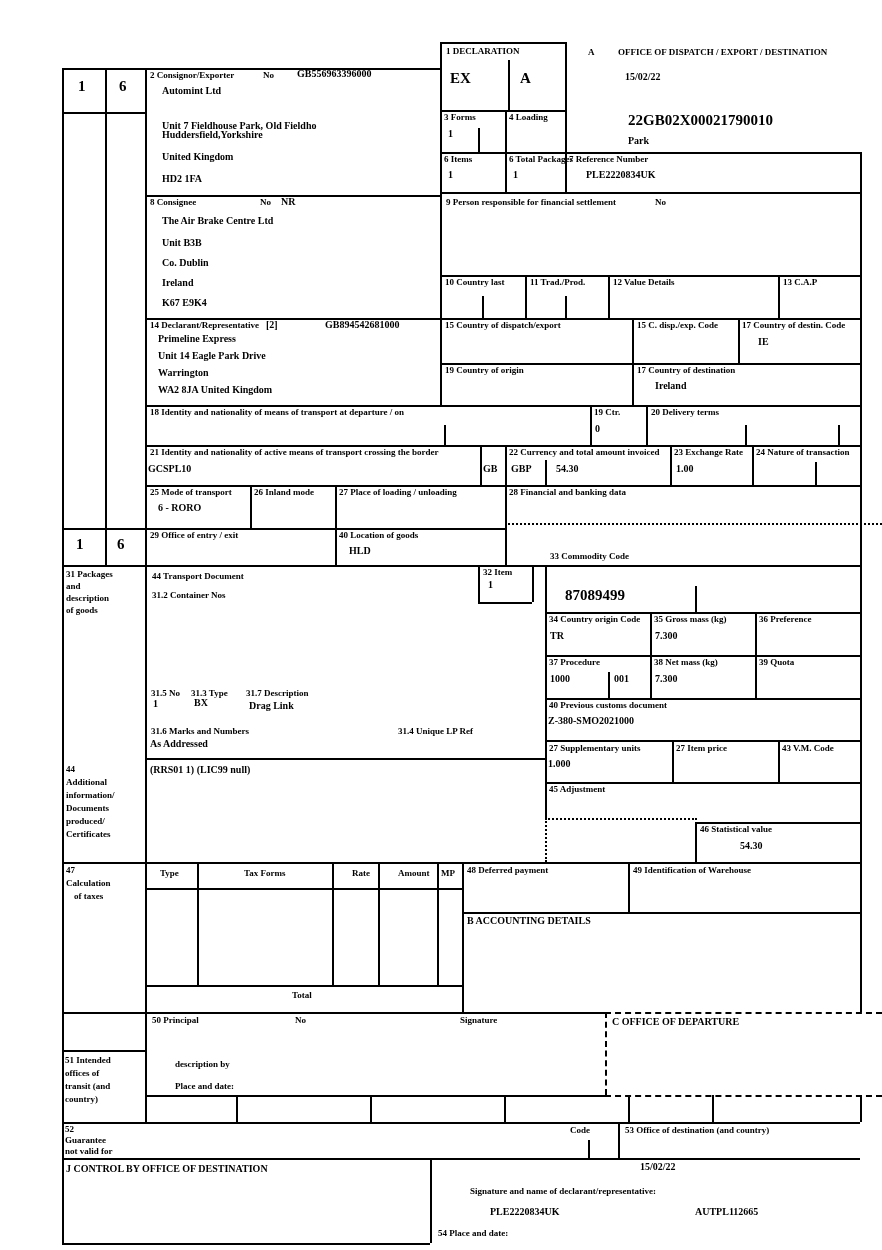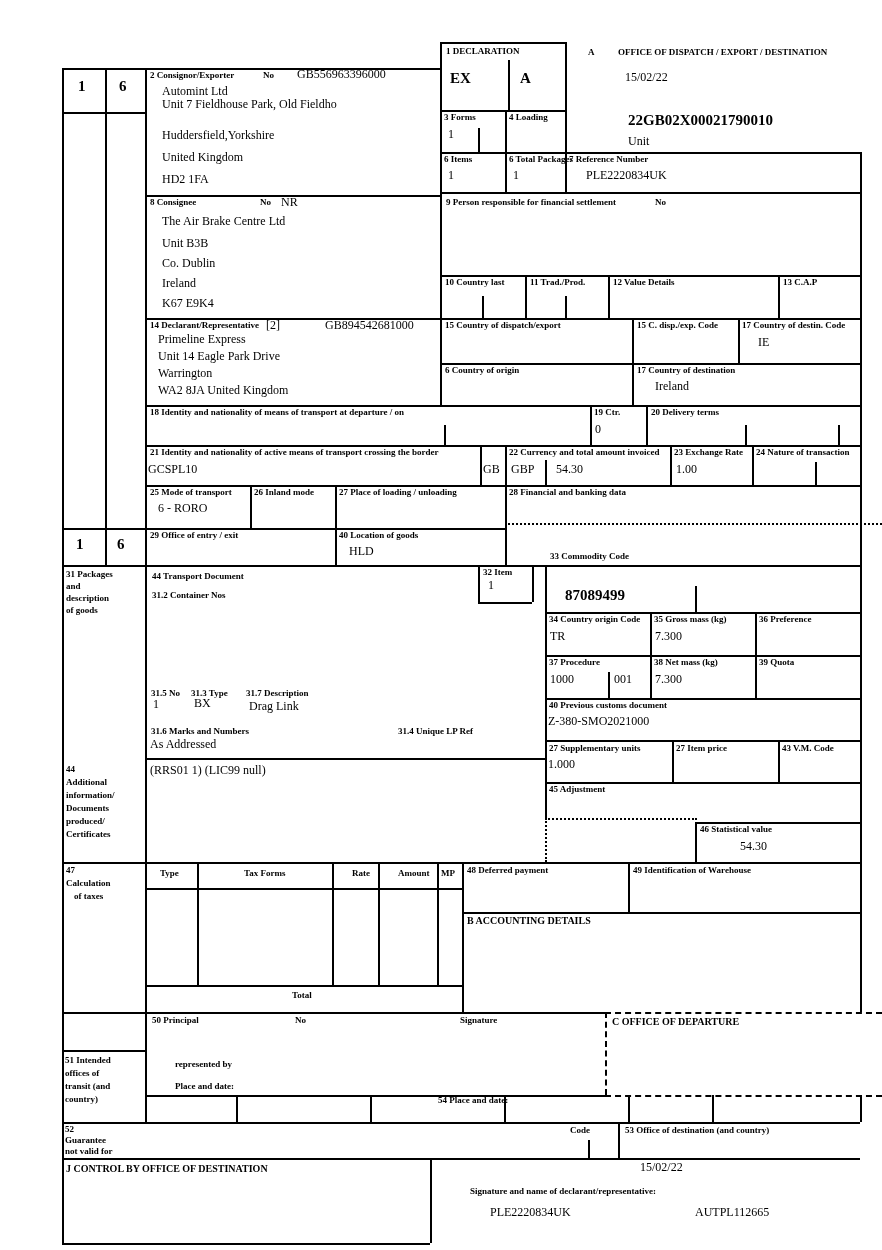--- a/index.html
+++ b/index.html
@@ -1,20 +1,20 @@
 <!DOCTYPE html>
 <html><head>
 <meta charset="utf-8">
 <style>
   html,body{margin:0;padding:0;background:#fff;}
   #sheet{position:relative;width:882px;height:1250px;background:#fff;color:#000;
          font-family:"Liberation Serif",serif;overflow:hidden;}
   .t{position:absolute;white-space:nowrap;line-height:1.1;}
   .lbl{font-size:9px;font-weight:bold;}
-  .val{font-size:12px;font-weight:normal;}
+  .val{font-size:10px;font-weight:bold;}
   .vlg{font-size:15px;font-weight:bold;}
   .sec{font-size:10px;font-weight:bold;}
   .ln{position:absolute;}
 </style>
 </head>
 <body>
 
 <div id="sheet">
 
   <span class="t vlg" style="left:78px;top:78px">1</span>
@@ -23,27 +23,27 @@
   <span class="t vlg" style="left:117px;top:536px">6</span>
 
   <span class="t lbl" style="left:446px;top:47px">1 DECLARATION</span>
   <span class="t vlg" style="left:450px;top:70px">EX</span>
   <span class="t vlg" style="left:520px;top:70px">A</span>
 
   <span class="t lbl" style="left:588px;top:48px">A</span>
   <span class="t lbl" style="left:618px;top:48px">OFFICE OF DISPATCH / EXPORT / DESTINATION</span>
   <span class="t val" style="left:625px;top:71px">15/02/22</span>
   <span class="t vlg" style="left:628px;top:112px">22GB02X00021790010</span>
-  <span class="t val" style="left:628px;top:135px">Unit</span>
+  <span class="t val" style="left:628px;top:135px">Park</span>
 
   <span class="t lbl" style="left:150px;top:71px">2 Consignor/Exporter</span>
   <span class="t lbl" style="left:263px;top:71px">No</span>
   <span class="t val" style="left:297px;top:68px">GB556963396000</span>
   <span class="t val" style="left:162px;top:85px">Automint Ltd</span>
-  <span class="t val" style="left:162px;top:98px">Unit 7 Fieldhouse Park, Old Fieldho</span>
+  <span class="t val" style="left:162px;top:120px">Unit 7 Fieldhouse Park, Old Fieldho</span>
   <span class="t val" style="left:162px;top:129px">Huddersfield,Yorkshire</span>
   <span class="t val" style="left:162px;top:151px">United Kingdom</span>
   <span class="t val" style="left:162px;top:173px">HD2 1FA</span>
 
   <span class="t lbl" style="left:444px;top:113px">3 Forms</span>
   <span class="t val" style="left:448px;top:128px">1</span>
   <span class="t lbl" style="left:509px;top:113px">4 Loading</span>
   <span class="t lbl" style="left:444px;top:155px">6 Items</span>
   <span class="t val" style="left:448px;top:169px">1</span>
   <span class="t lbl" style="left:509px;top:155px">6 Total Packages</span>
@@ -72,21 +72,21 @@
   <span class="t val" style="left:325px;top:319px">GB894542681000</span>
   <span class="t val" style="left:158px;top:333px">Primeline Express</span>
   <span class="t val" style="left:158px;top:350px">Unit 14 Eagle Park Drive</span>
   <span class="t val" style="left:158px;top:367px">Warrington</span>
   <span class="t val" style="left:158px;top:384px">WA2 8JA United Kingdom</span>
 
   <span class="t lbl" style="left:445px;top:321px">15 Country of dispatch/export</span>
   <span class="t lbl" style="left:637px;top:321px">15 C. disp./exp. Code</span>
   <span class="t lbl" style="left:742px;top:321px">17 Country of destin. Code</span>
   <span class="t val" style="left:758px;top:336px">IE</span>
-  <span class="t lbl" style="left:445px;top:366px">6 Country of origin</span>
+  <span class="t lbl" style="left:445px;top:366px">19 Country of origin</span>
   <span class="t lbl" style="left:637px;top:366px">17 Country of destination</span>
   <span class="t val" style="left:655px;top:380px">Ireland</span>
 
   <span class="t lbl" style="left:150px;top:408px">18 Identity and nationality of means of transport at departure / on</span>
   <span class="t lbl" style="left:594px;top:408px">19 Ctr.</span>
   <span class="t val" style="left:595px;top:423px">0</span>
   <span class="t lbl" style="left:651px;top:408px">20 Delivery terms</span>
   <span class="t lbl" style="left:150px;top:448px">21 Identity and nationality of active means of transport crossing the border</span>
   <span class="t val" style="left:148px;top:463px">GCSPL10</span>
   <span class="t val" style="left:483px;top:463px">GB</span>
@@ -168,36 +168,36 @@
   <span class="t lbl" style="left:292px;top:991px">Total</span>
 
   <span class="t lbl" style="left:467px;top:866px">48 Deferred payment</span>
   <span class="t lbl" style="left:633px;top:866px">49 Identification of Warehouse</span>
   <span class="t sec" style="left:467px;top:915px">B ACCOUNTING DETAILS</span>
 
   <span class="t lbl" style="left:152px;top:1016px">50 Principal</span>
   <span class="t lbl" style="left:295px;top:1016px">No</span>
   <span class="t lbl" style="left:460px;top:1016px">Signature</span>
   <span class="t sec" style="left:612px;top:1016px">C OFFICE OF DEPARTURE</span>
-  <span class="t lbl" style="left:175px;top:1060px">represented by</span>
+  <span class="t lbl" style="left:175px;top:1060px">description by</span>
   <span class="t lbl" style="left:175px;top:1082px">Place and date:</span>
 
   <span class="t lbl" style="left:65px;top:1056px">51 Intended</span>
   <span class="t lbl" style="left:65px;top:1069px">offices of</span>
   <span class="t lbl" style="left:65px;top:1082px">transit (and</span>
   <span class="t lbl" style="left:65px;top:1095px">country)</span>
 
   <span class="t lbl" style="left:65px;top:1125px">52</span>
   <span class="t lbl" style="left:65px;top:1136px">Guarantee</span>
   <span class="t lbl" style="left:65px;top:1147px">not valid for</span>
   <span class="t lbl" style="left:570px;top:1126px">Code</span>
   <span class="t lbl" style="left:625px;top:1126px">53 Office of destination (and country)</span>
 
   <span class="t sec" style="left:66px;top:1163px">J CONTROL BY OFFICE OF DESTINATION</span>
-  <span class="t lbl" style="left:438px;top:1096px">54 Place and date:</span>
+  <span class="t lbl" style="left:438px;top:1229px">54 Place and date:</span>
   <span class="t val" style="left:640px;top:1161px">15/02/22</span>
   <span class="t lbl" style="left:470px;top:1187px">Signature and name of declarant/representative:</span>
   <span class="t val" style="left:490px;top:1206px">PLE2220834UK</span>
   <span class="t val" style="left:695px;top:1206px">AUTPL112665</span>
 
 <div class="ln" style="left: 62px; top: 68px; width: 378px; height: 0px; border-top: 2px solid rgb(0, 0, 0);"></div>
     <div class="ln" style="left: 440px; top: 42px; width: 125px; height: 0px; border-top: 2px solid rgb(0, 0, 0);"></div>
     <div class="ln" style="left: 440px; top: 110px; width: 125px; height: 0px; border-top: 2px solid rgb(0, 0, 0);"></div>
     <div class="ln" style="left: 62px; top: 112px; width: 83px; height: 0px; border-top: 2px solid rgb(0, 0, 0);"></div>
     <div class="ln" style="left: 440px; top: 152px; width: 420px; height: 0px; border-top: 2px solid rgb(0, 0, 0);"></div>

